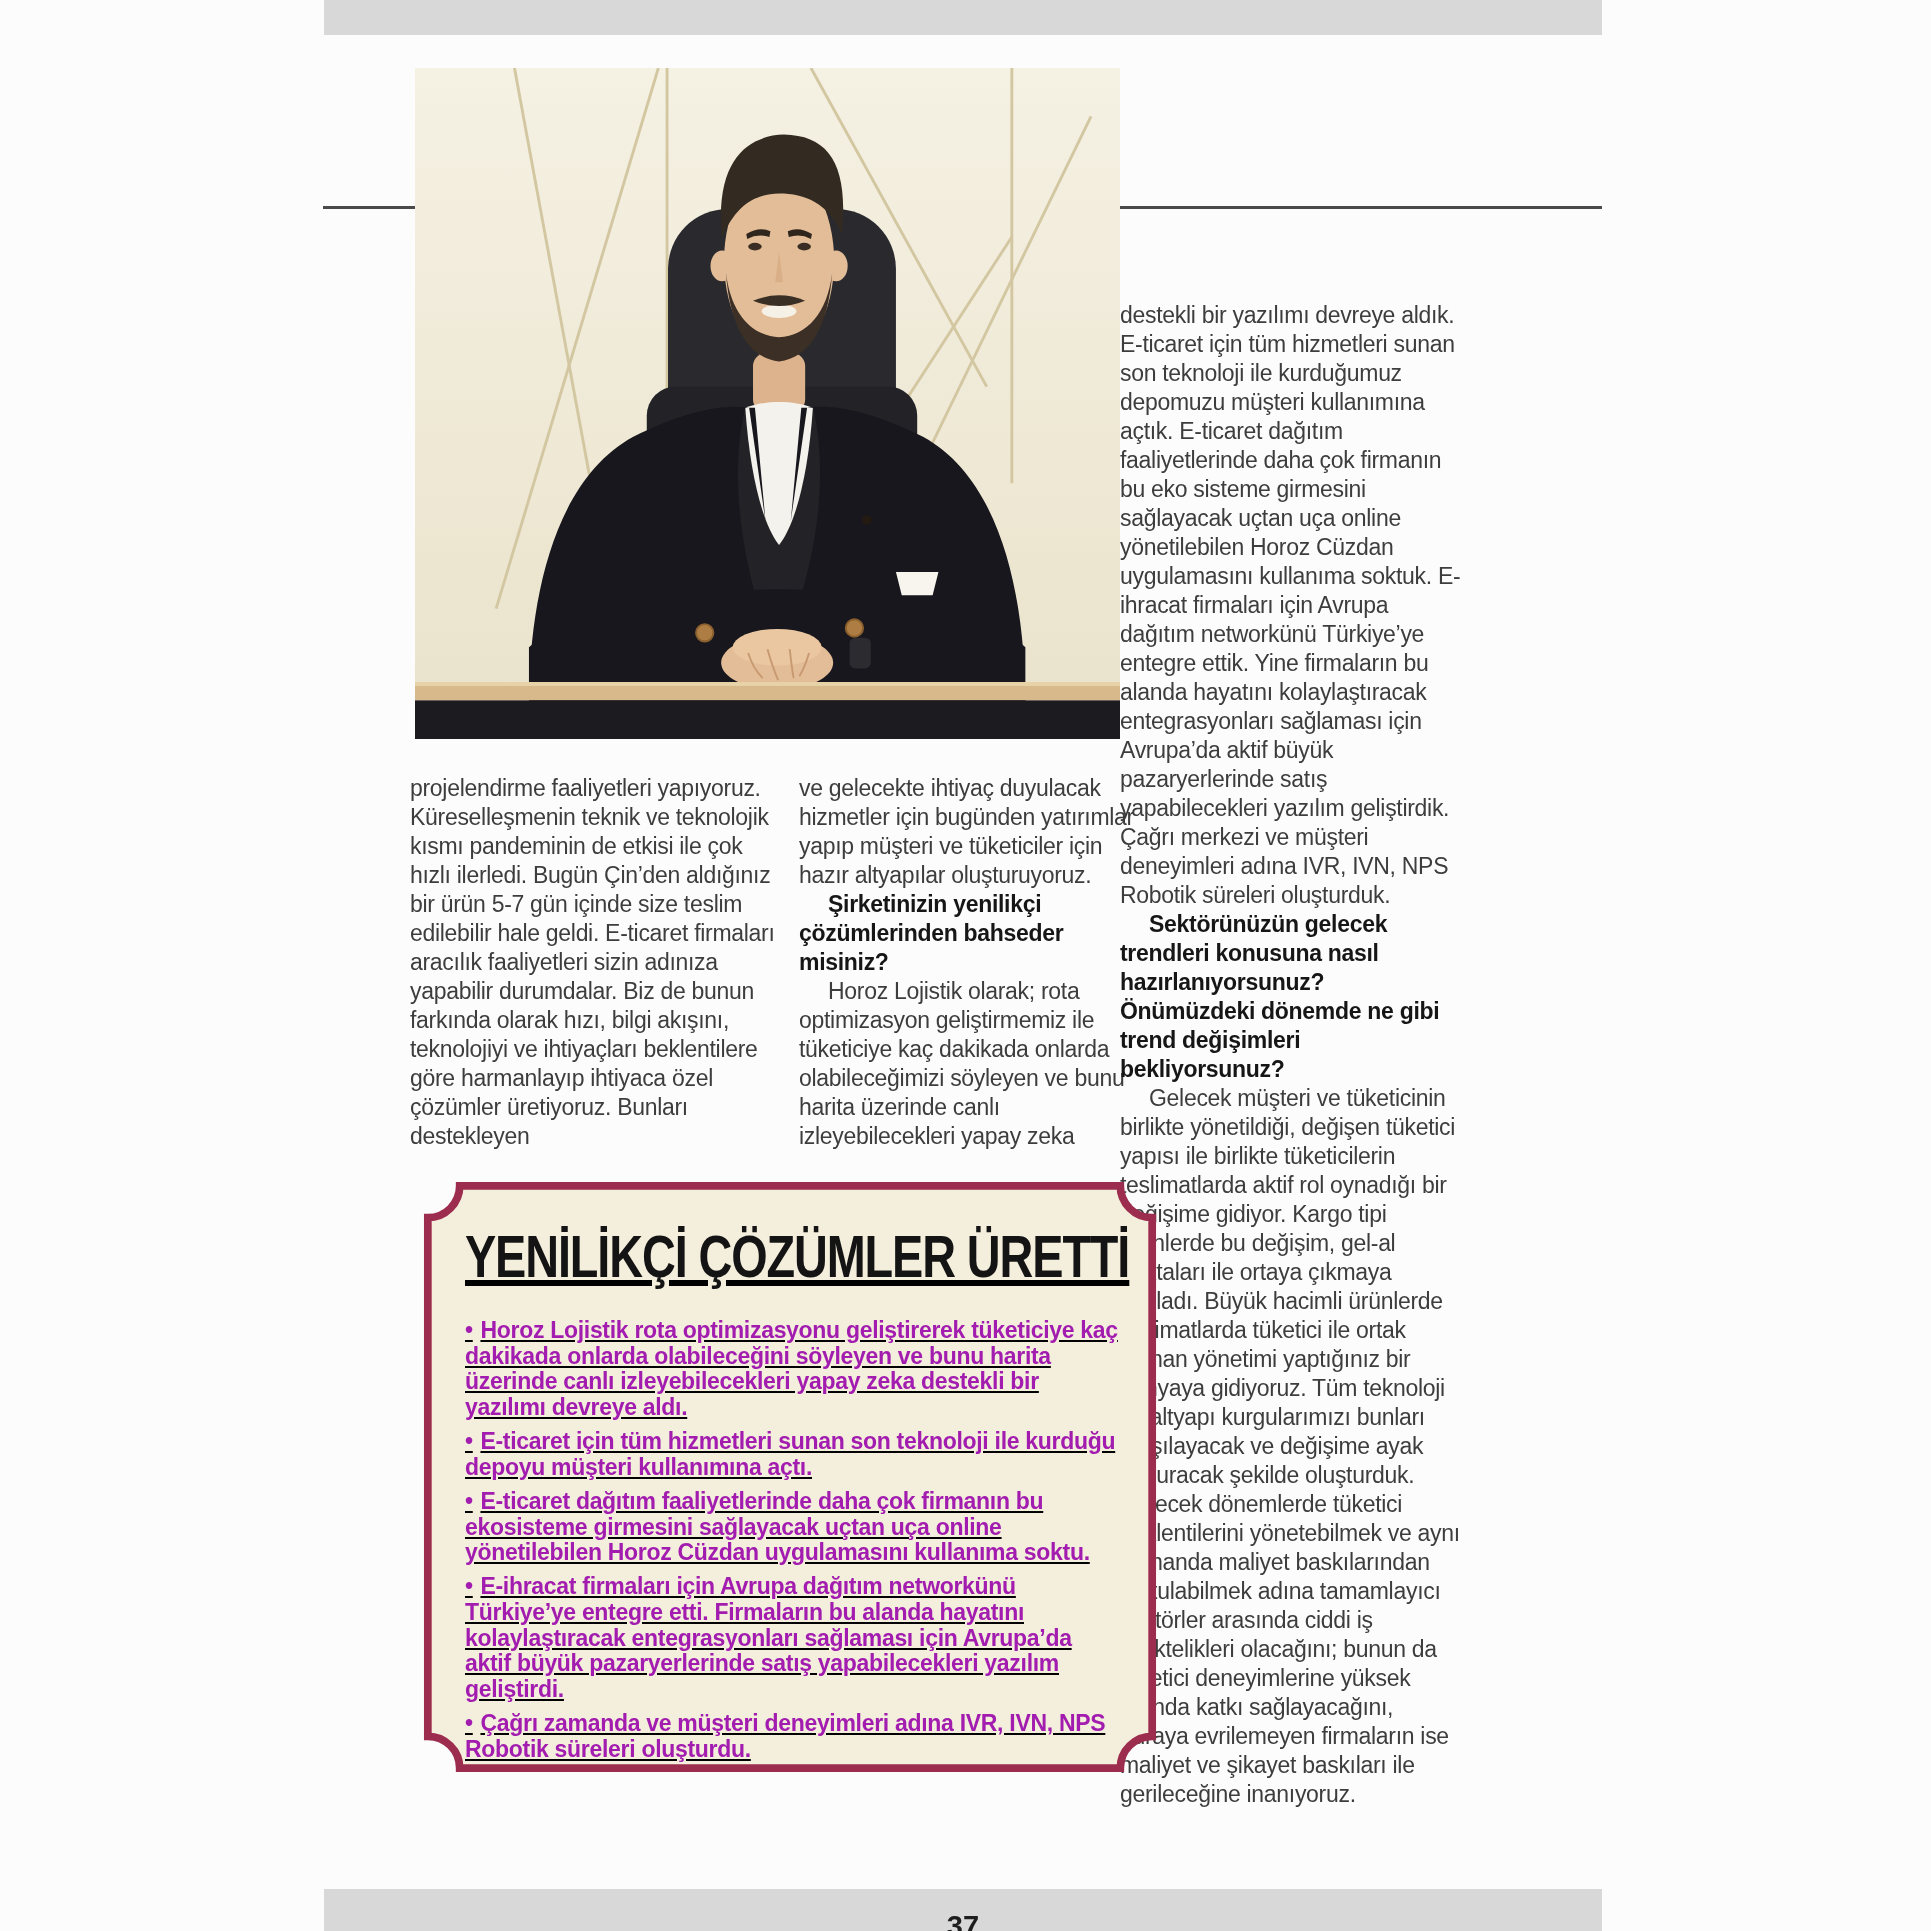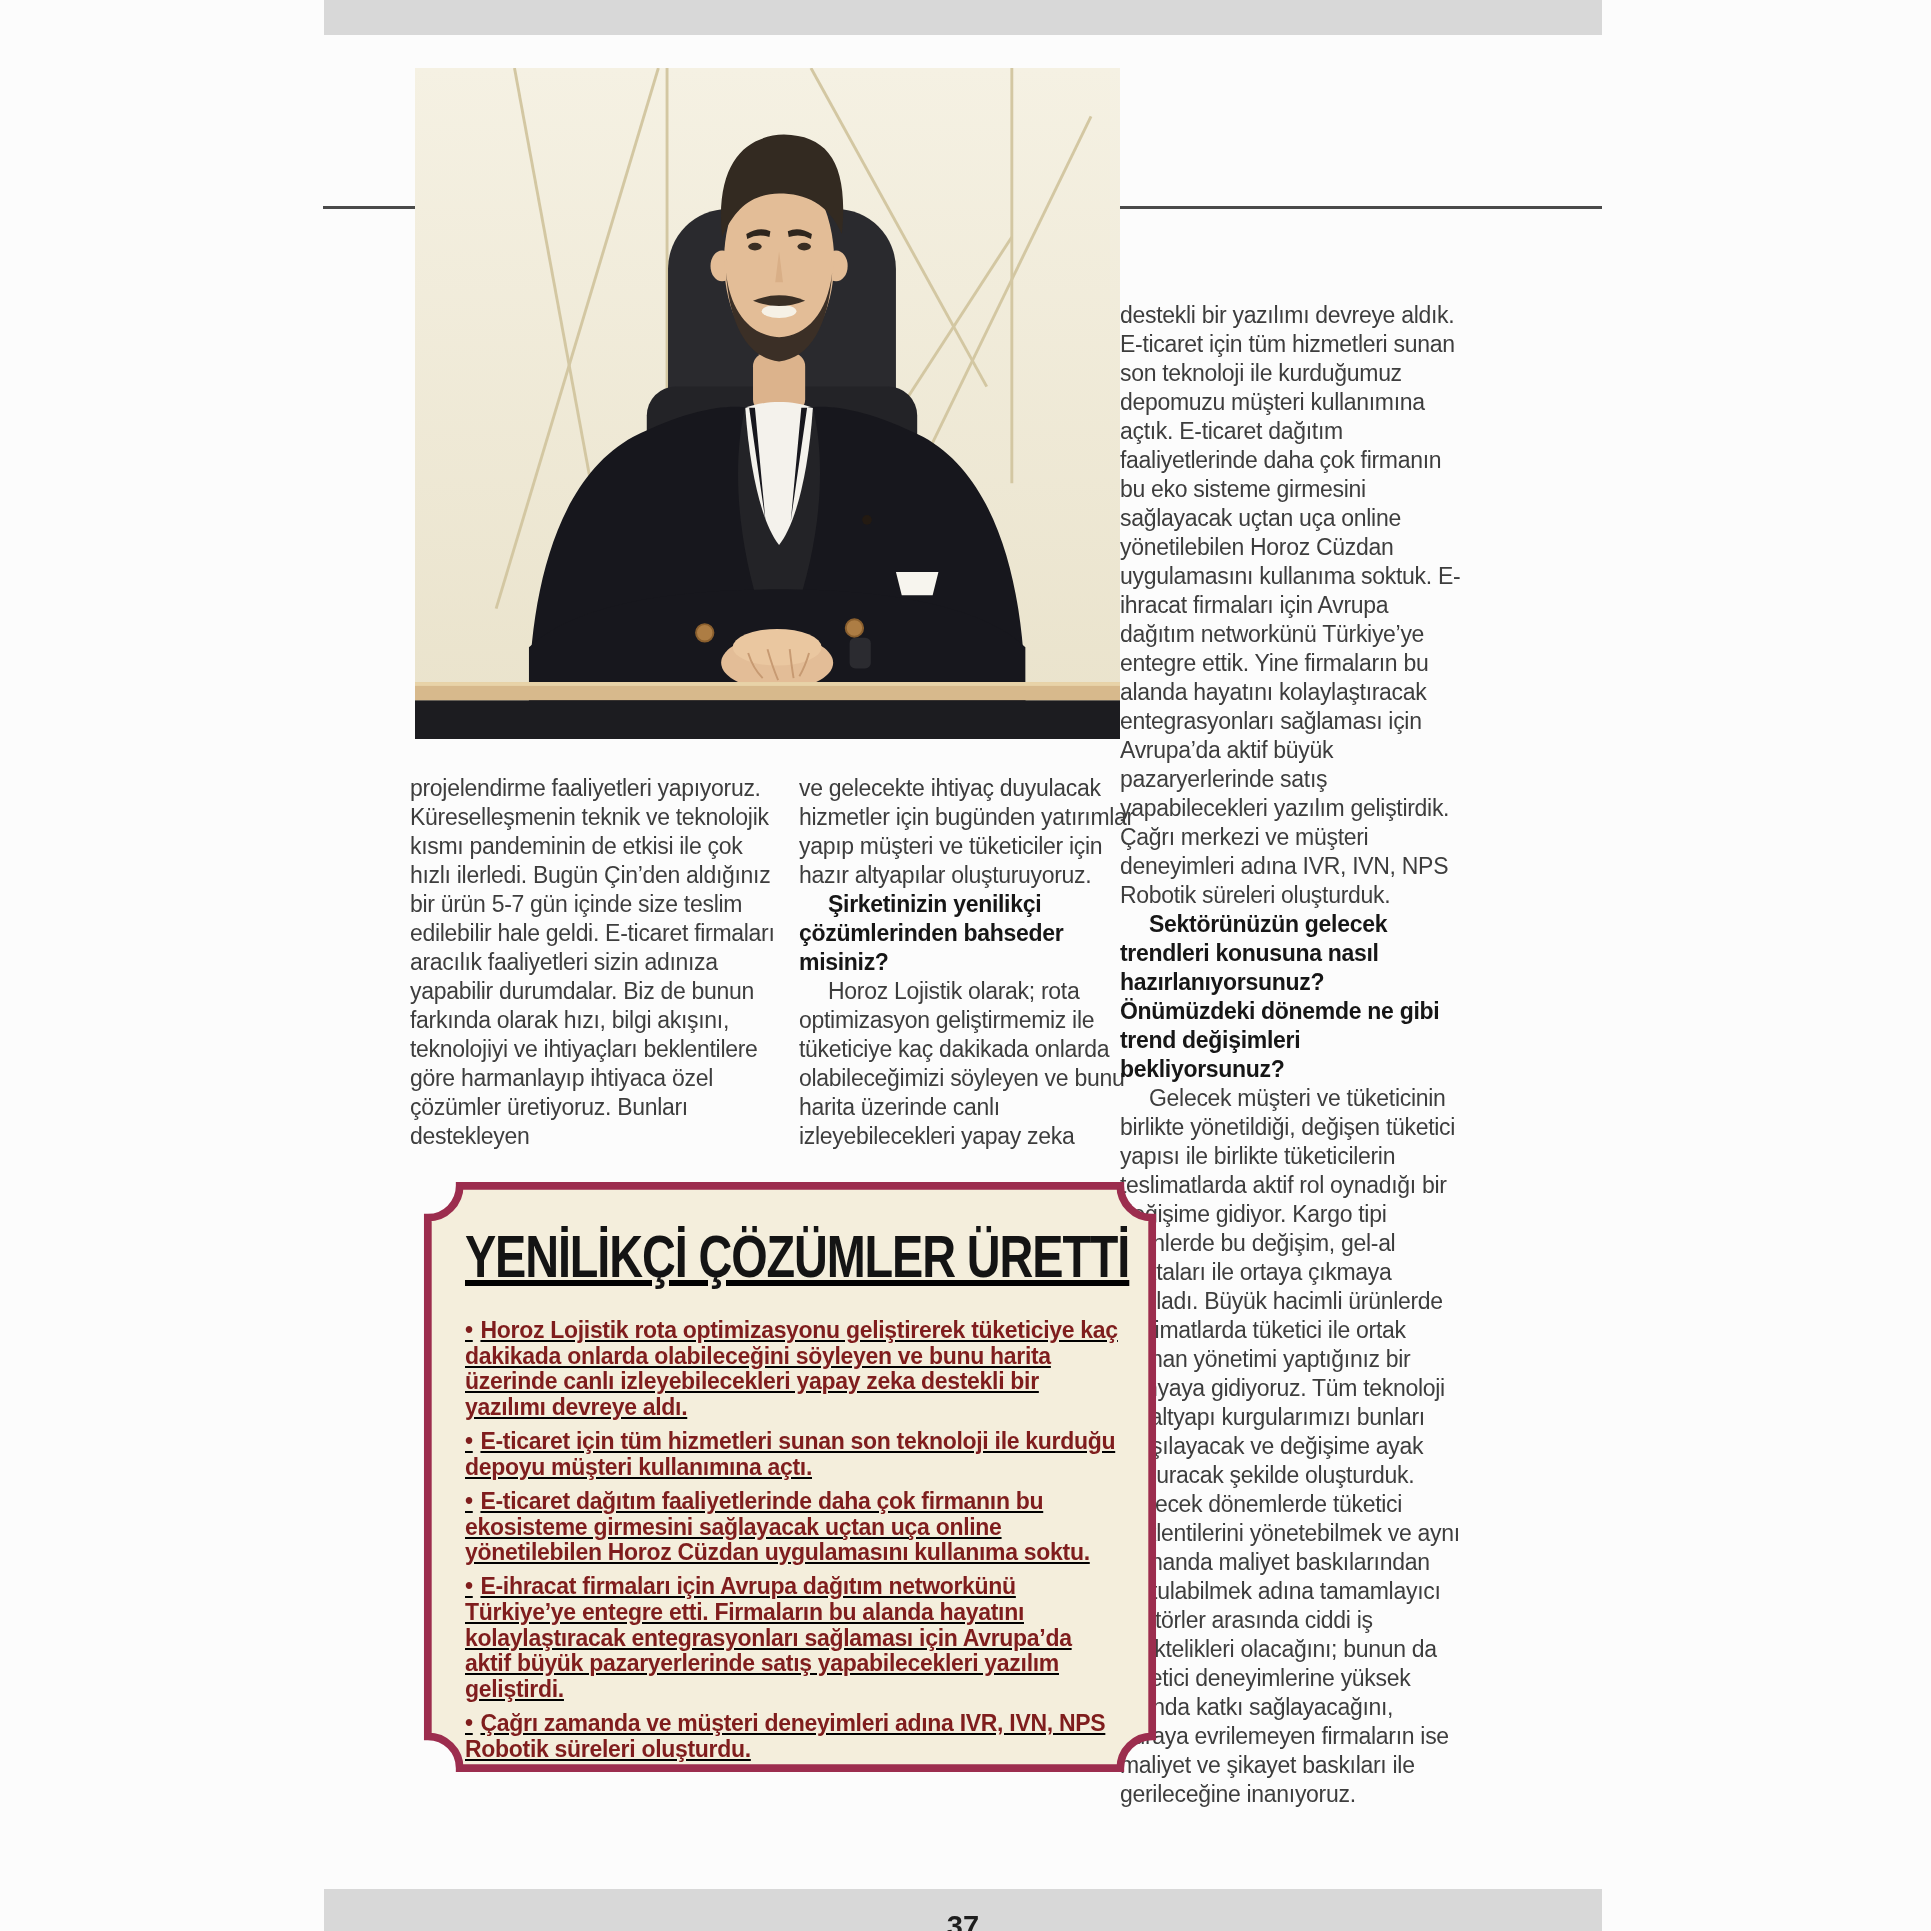--- a/index.html
+++ b/index.html
@@ -32,21 +32,21 @@
   .box-frame { position:absolute; left:0; top:0; width:734px; height:592px; }
   .box-content { position:absolute; left:42px; top:41px; width:658px;text-decoration:underline; }
   .box-title {
     margin:0 0 27px 0;
     font-size:60px; font-weight:700; letter-spacing:-1.4px; color:#141414;
     white-space:nowrap; transform:scaleX(0.78); transform-origin:left center;
   }
   .bullet {
     margin:0 0 8.7px 0;
     font-weight:700; font-size:23px; line-height:25.6px; letter-spacing:-0.3px;
-    color:#7f1d1d;
+    color:#a21caf;
   }
   .bullet .dot { margin-right:7.7px; }
 
   .page-number {
     position:absolute; left:324px; top:1910px; width:1278px;
     text-align:center; font-size:29px; font-weight:700; color:#1e1e1e; z-index:1;
   }
 </style>
 </head>
 <body>

